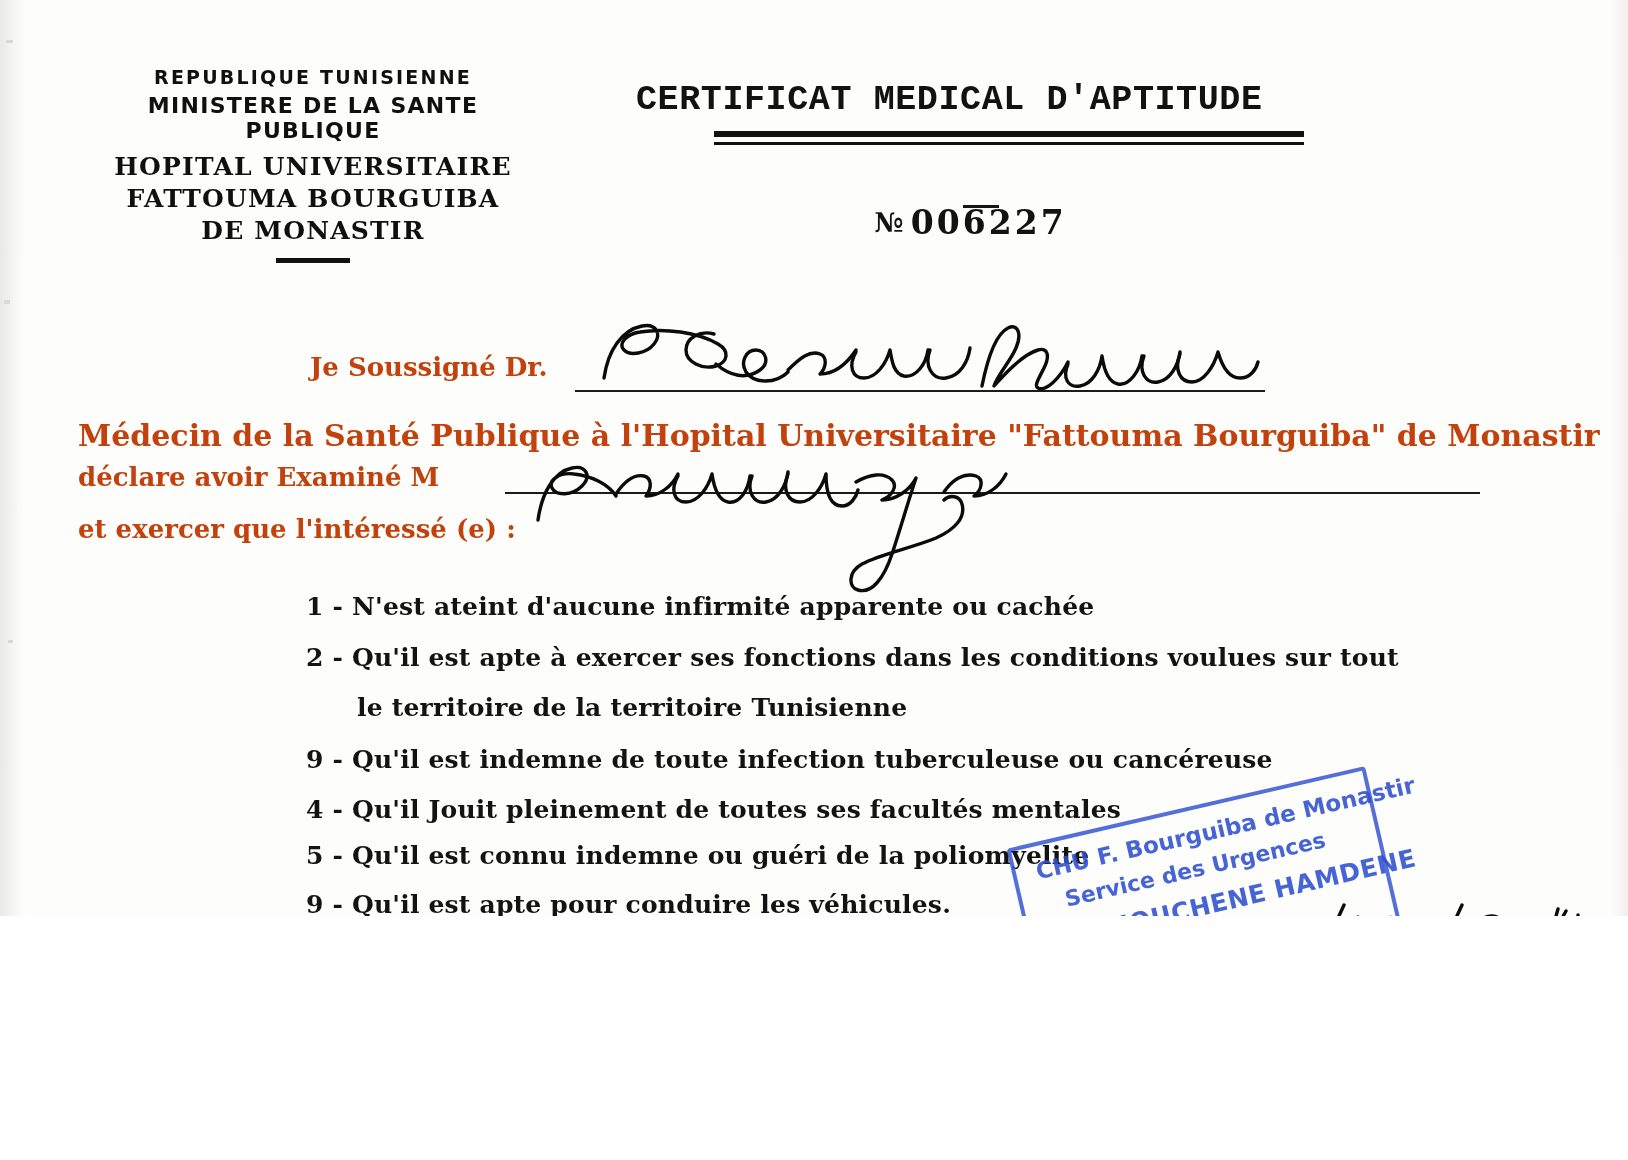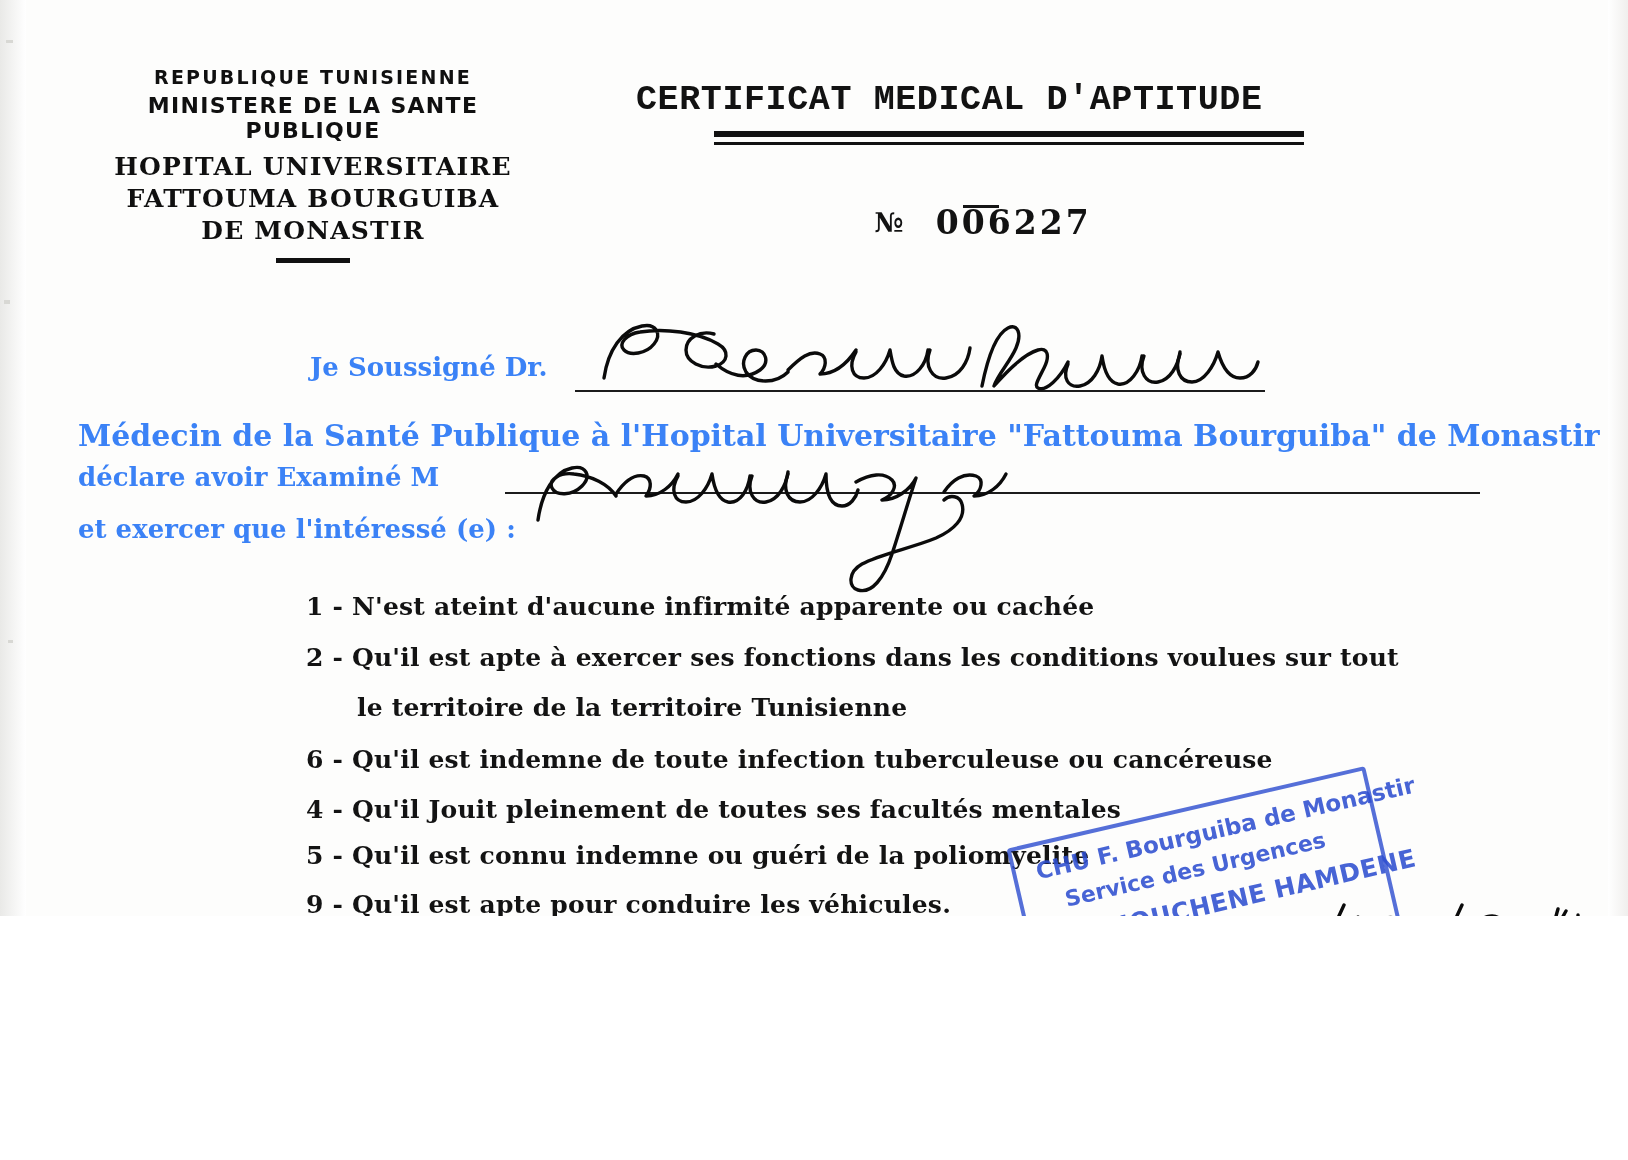--- a/index.html
+++ b/index.html
@@ -108,39 +108,39 @@
     font-weight: 700;
     letter-spacing: 1.5px;
     white-space: nowrap;
   }
   .doc-number .no-label {
     font-size: 27px;
     position: relative;
     top: -2px;
   }
   .doc-number .digits {
-    margin-left: 31px;
+    margin-left: 6px;
     letter-spacing: 3px;
   }
   .numbar {
     position: absolute;
     left: 963px;
     top: 205px;
     width: 36px;
     height: 3px;
     background: #151515;
   }
 
   
   .body-line {
     position: absolute;
     font-family: "DejaVu Serif", serif;
     font-size: 26px;
     font-weight: 600;
-    color: #3b82f6;
+    color: #c2410c;
     white-space: nowrap;
   }
   .l1 { left: 310px; top: 352px; }
   .l2 { left: 78px;  top: 418px; font-size: 30px; }
   .l3 { left: 78px;  top: 462px; }
   .l4 { left: 78px;  top: 514px; }
 
   
   .fill-rule {
     position: absolute;
@@ -299,21 +299,21 @@
     <path d="M158,46 C150,60 154,72 166,72 C178,72 188,58 192,44 C194,58 198,70 208,72 C220,74 228,60 230,46"></path>
     <path d="M232,46 C226,62 234,74 246,72 C258,70 266,56 268,42"></path>
     <path d="M268,44 C262,60 268,72 280,72 C292,72 302,58 306,44 C306,62 310,76 322,76 C330,76 336,68 338,60"></path>
     <path d="M336,52 C350,44 364,42 372,50 C378,56 372,66 362,70 C376,70 390,60 396,48 C388,72 380,100 372,124 C364,148 352,164 338,160 C328,157 328,142 342,134 C360,124 392,118 416,108 C434,100 446,88 442,74 C440,66 430,64 424,70"></path>
     <path d="M424,62 C432,50 444,42 456,46 C464,49 462,60 454,66 C468,66 480,56 486,44"></path>
   </svg>
 
   <div class="clause c1">1 - N'est ateint d'aucune infirmité apparente ou cachée</div>
   <div class="clause c2">2 - Qu'il est apte à exercer ses fonctions dans les conditions voulues sur tout</div>
   <div class="clause c2b">le territoire de la territoire Tunisienne</div>
-  <div class="clause c3">6 - Qu'il est indemne de toute infection tuberculeuse ou cancéreuse</div>
+  <div class="clause c3">9 - Qu'il est indemne de toute infection tuberculeuse ou cancéreuse</div>
   <div class="clause c4">4 - Qu'il Jouit pleinement de toutes ses facultés mentales</div>
   <div class="clause c5">5 - Qu'il est connu indemne ou guéri de la poliomyelite</div>
   <div class="clause c6">9 - Qu'il est apte pour conduire les véhicules.</div>
 
   <div class="footer-place">Fait à Monastir, le</div>
   <div class="footer-sign">Cachet et Signature Medecin</div>
 
   <svg class="hand thin" style="left:780px;top:960px;" width="420" height="150" viewBox="0 0 420 150">
     <ellipse cx="180" cy="70" rx="172" ry="48"></ellipse>
     <path d="M150,110 C156,84 162,64 170,62 C176,61 176,74 172,92 C168,110 166,120 170,122"></path>

